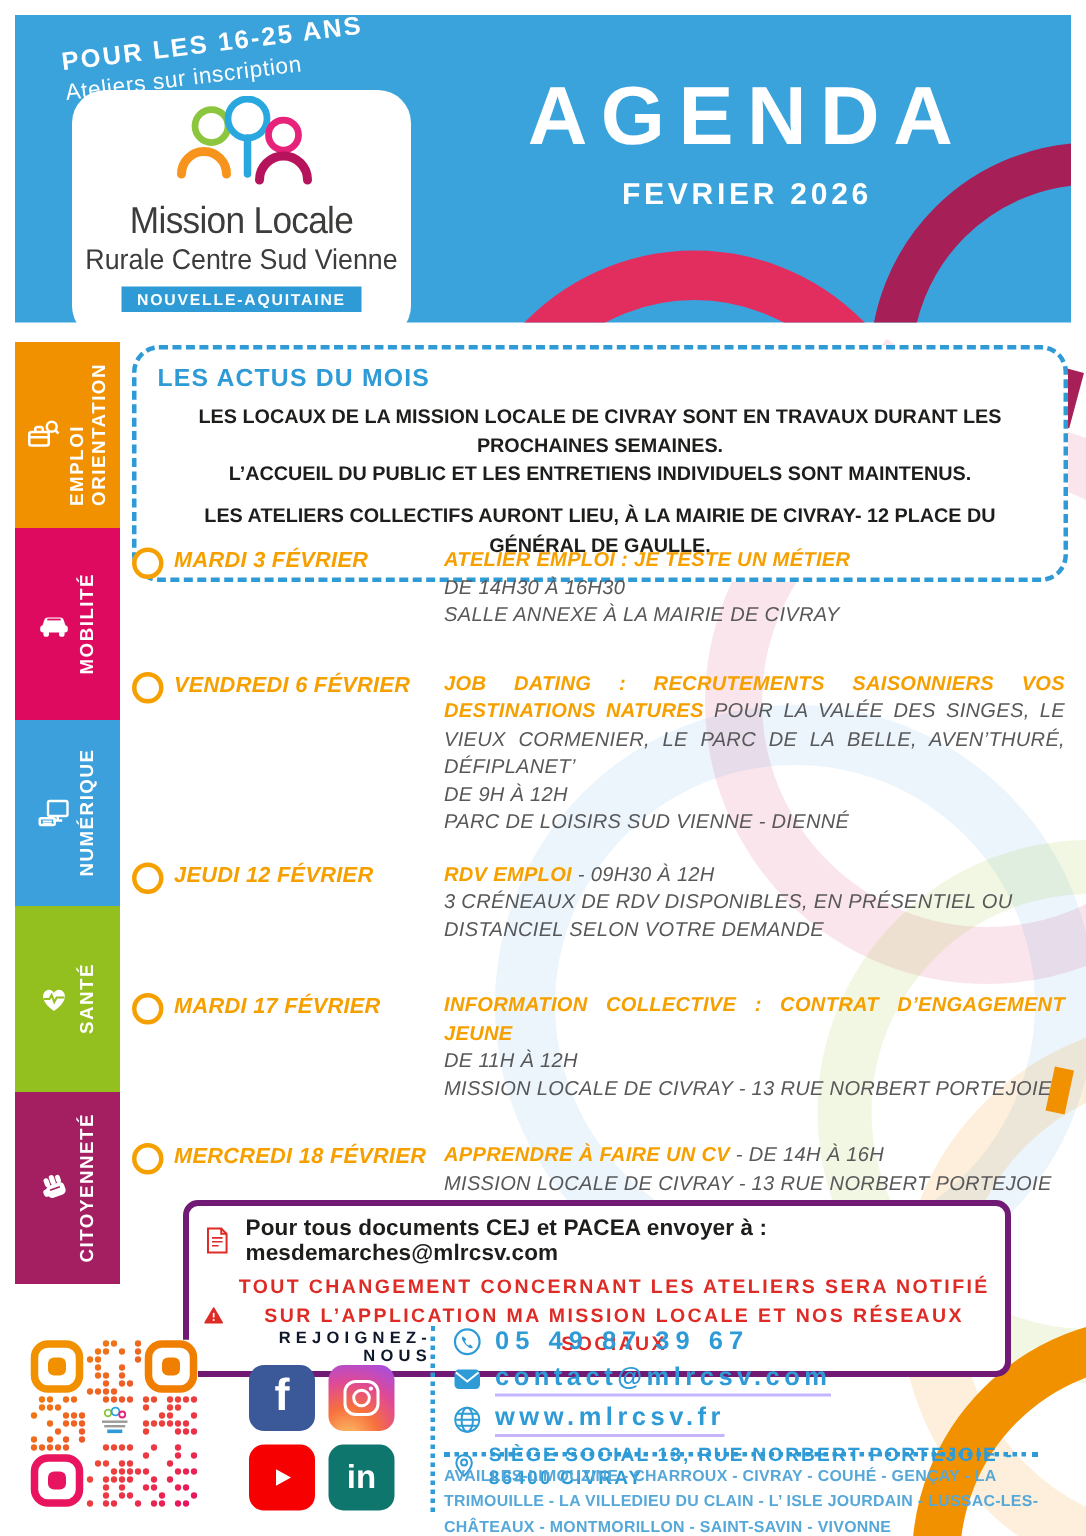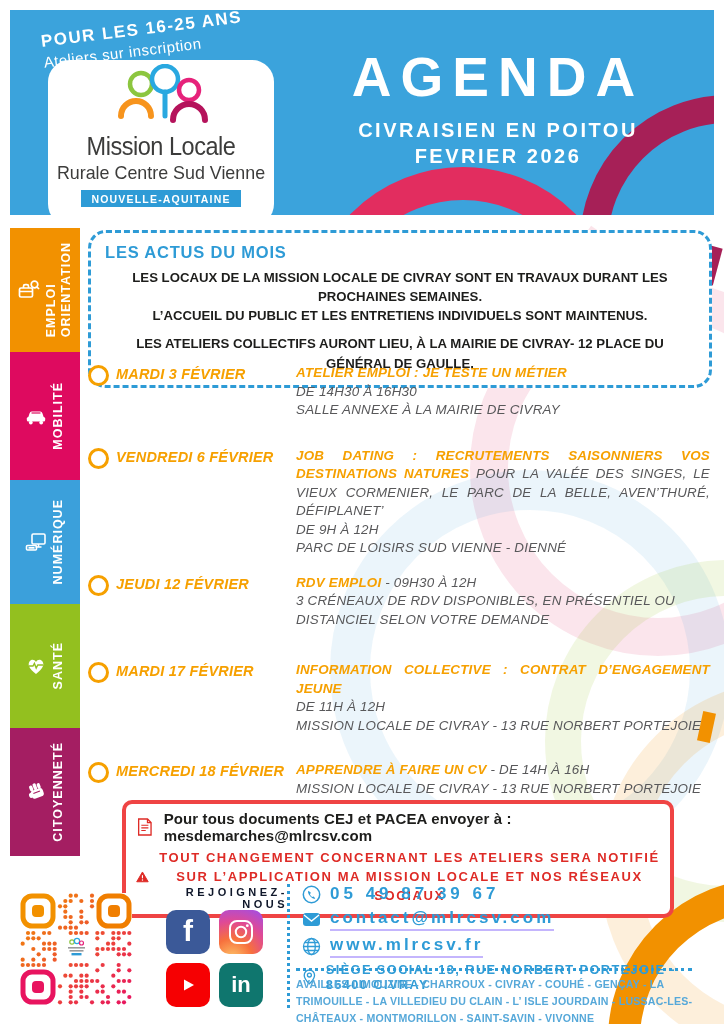--- a/index.html
+++ b/index.html
@@ -40,21 +40,21 @@
   .ev{display:flex;align-items:flex-start;}
   .ev-bullet{flex:0 0 28px;padding-top:1px;}
   .ev-bullet span{display:block;width:15px;height:15px;border:3px solid #F6A000;border-radius:50%;background:#fff;}
   .ev-date{flex:0 0 180px;color:#F6A000;font-weight:bold;font-size:14.5px;letter-spacing:.2px;padding-top:2px;}
   .ev-body{flex:1;font-size:13.4px;color:#58585A;line-height:1.38;letter-spacing:.2px;}
   .ev-body p{margin:0;}
   .ev-title{color:#F6A000;font-weight:bold;}
   .just{text-align:justify;}
   .mb1{margin-bottom:27px;} .mb2{margin-bottom:16px;} .mb3{margin-bottom:32px;} .mb4{margin-bottom:26px;}
   
-  #notice{position:absolute;left:122px;top:800px;width:552px;border:4px solid #ef4444;border-radius:10px;
+  #notice{position:absolute;left:122px;top:800px;width:552px;border:4px solid #701a75;border-radius:10px;
           background:#fff;padding:6px 10px 8px;box-sizing:border-box;z-index:2;}
   .n-row1{display:flex;align-items:center;justify-content:center;gap:10px;color:#1D1D1B;
           font-size:15px;font-weight:bold;letter-spacing:.1px;}
   .n-row2{display:flex;align-items:center;justify-content:center;gap:10px;margin-top:5px;}
   .n-warning-text{color:#DE2B26;font-size:13px;font-weight:bold;letter-spacing:1.6px;text-align:center;line-height:1.45;}
   
   #qr{position:absolute;left:20px;top:893px;z-index:2;}
   #join{position:absolute;left:142px;top:886px;width:146px;text-align:right;color:#0f172a;
         font-weight:bold;font-size:11px;letter-spacing:3.5px;z-index:2;}
   #social{position:absolute;left:166px;top:910px;width:100px;display:flex;flex-wrap:wrap;gap:9px;z-index:2;}
@@ -91,21 +91,20 @@
   <div id="header" class="z1">
     <div class="ring" style="left:570px;top:85px;width:240px;height:240px;border:28px solid #A62057;"></div>
     <div class="ring" style="left:295px;top:157px;width:250px;height:250px;border:33px solid #E22D5F;"></div>
     <div id="banner">
       <div class="b1">POUR LES 16-25 ANS</div>
       <div class="b2">Ateliers sur inscription</div>
     </div>
     <div id="head-title">
       <div class="agenda">AGENDA</div>
       <div class="sub">
-        <div>CIVRAISIEN EN POITOU</div>
         <div>FEVRIER 2026</div>
       </div>
     </div>
   </div>
 
   <div id="logo-card">
     <svg width="128" height="66" viewBox="0 0 128 66">
       <circle cx="44" cy="20" r="11" fill="none" stroke="#8CC63F" stroke-width="4.5"></circle>
       <path d="M24 52 a15 15 0 0 1 30 0" fill="none" stroke="#F7941D" stroke-width="6" stroke-linecap="round"></path>
       <circle cx="68" cy="15" r="13" fill="none" stroke="#29A8E0" stroke-width="4.5"></circle>

